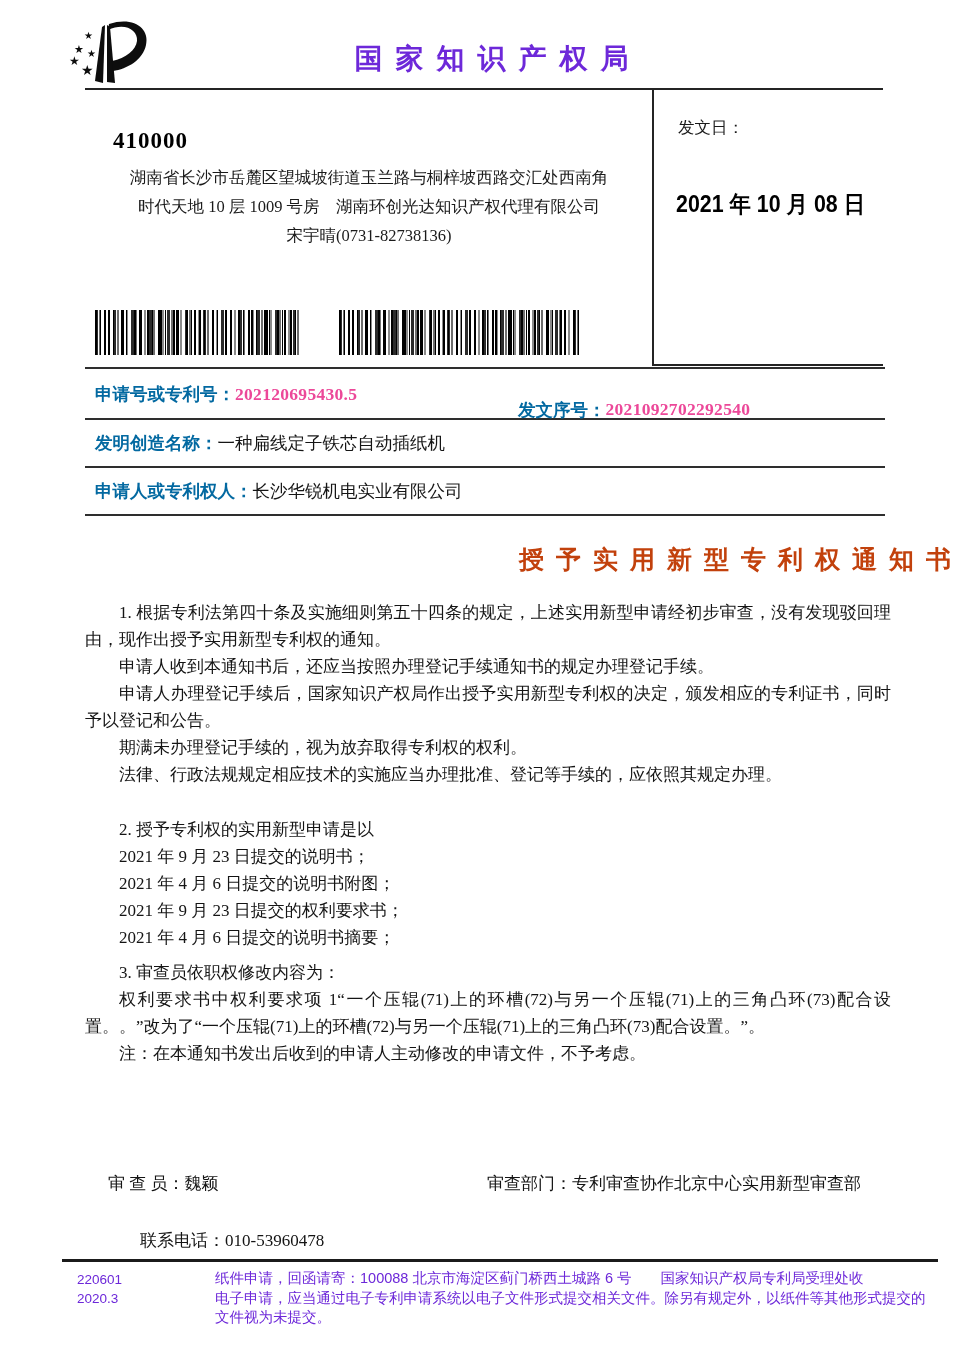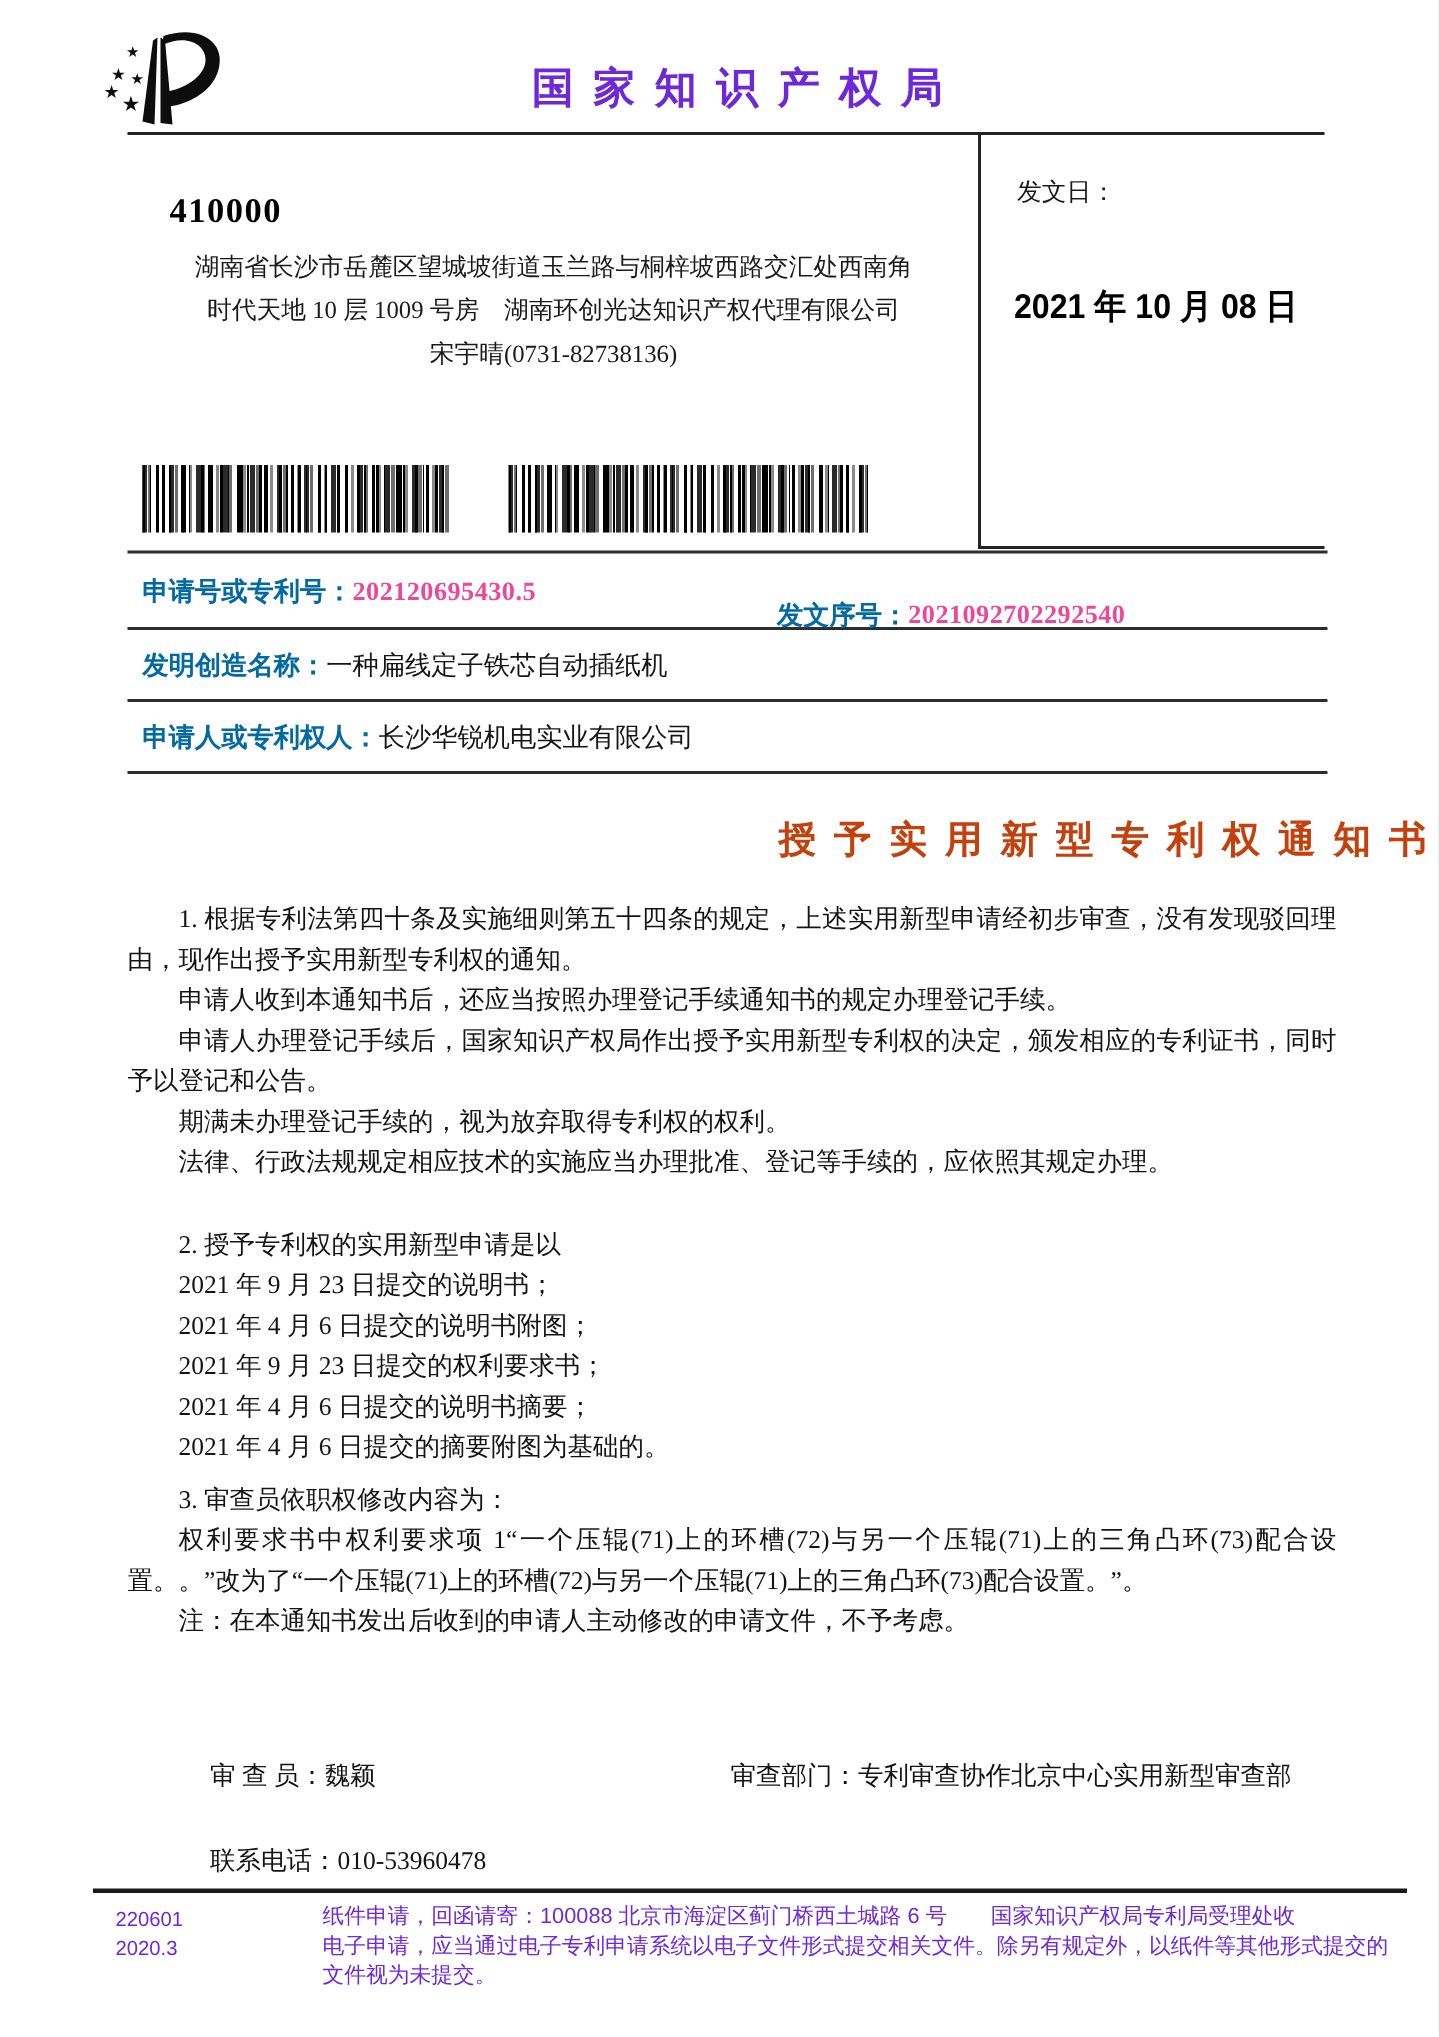--- a/index.html
+++ b/index.html
@@ -56,21 +56,21 @@
   .notice-title { position:absolute; left:4px; top:543px; width:100%; text-align:right;
                   font-size:25px; font-weight:bold; letter-spacing:12px; text-indent:12px; color:#c2410c; }
   .notice-body { position:absolute; left:85px; top:599px; width:806px;
                  font-size:17px; line-height:27px; text-align:justify; color:#141414; }
   .notice-body p { text-indent:2em; }
   .gap-lg { margin-top:28px; }
   .gap-md { margin-top:8px; }
   
   .signoff { position:absolute; left:85px; top:1172px; width:806px; font-size:17px; color:#141414; }
   .signoff .row1 { position:relative; }
-  .signoff .examiner { margin-left:55px; }
+  .signoff .examiner { margin-left:23px; }
   .signoff .department { position:absolute; left:402px; top:0; white-space:nowrap; }
   .signoff .row2 { margin-top:34px; margin-left:55px; }
   
   .footer-rule { position:absolute; left:62px; top:1259px; width:876px; height:3px; background:#1b1b1b; }
   .footer { position:absolute; left:62px; top:1268px; width:876px; display:flex;
             font-family:"Liberation Sans","DejaVu Sans",sans-serif; color:#6d28d9; }
   .footer .codes { width:153px; padding-left:15px; padding-top:2px;
                    font-size:13.5px; line-height:19px; }
   .footer .notes { width:723px; font-size:14.5px; line-height:19.5px; padding-top:1px; }
 </style>
@@ -136,21 +136,20 @@
     <p>1. 根据专利法第四十条及实施细则第五十四条的规定，上述实用新型申请经初步审查，没有发现驳回理由，现作出授予实用新型专利权的通知。</p>
     <p>申请人收到本通知书后，还应当按照办理登记手续通知书的规定办理登记手续。</p>
     <p>申请人办理登记手续后，国家知识产权局作出授予实用新型专利权的决定，颁发相应的专利证书，同时予以登记和公告。</p>
     <p>期满未办理登记手续的，视为放弃取得专利权的权利。</p>
     <p>法律、行政法规规定相应技术的实施应当办理批准、登记等手续的，应依照其规定办理。</p>
     <p class="gap-lg">2. 授予专利权的实用新型申请是以</p>
     <p>2021 年 9 月 23 日提交的说明书；</p>
     <p>2021 年 4 月 6 日提交的说明书附图；</p>
     <p>2021 年 9 月 23 日提交的权利要求书；</p>
     <p>2021 年 4 月 6 日提交的说明书摘要；</p>
-    <p>2021 年 4 月 6 日提交的摘要附图为基础的。</p>
     <p class="gap-md">3. 审查员依职权修改内容为：</p>
     <p>权利要求书中权利要求项 1“一个压辊(71)上的环槽(72)与另一个压辊(71)上的三角凸环(73)配合设置。。”改为了“一个压辊(71)上的环槽(72)与另一个压辊(71)上的三角凸环(73)配合设置。”。</p>
     <p>注：在本通知书发出后收到的申请人主动修改的申请文件，不予考虑。</p>
   </div>
 
   <div class="signoff">
     <div class="row1">
       <span class="examiner">
         <span>审 查 员：</span><span>魏颖</span>
       </span>

